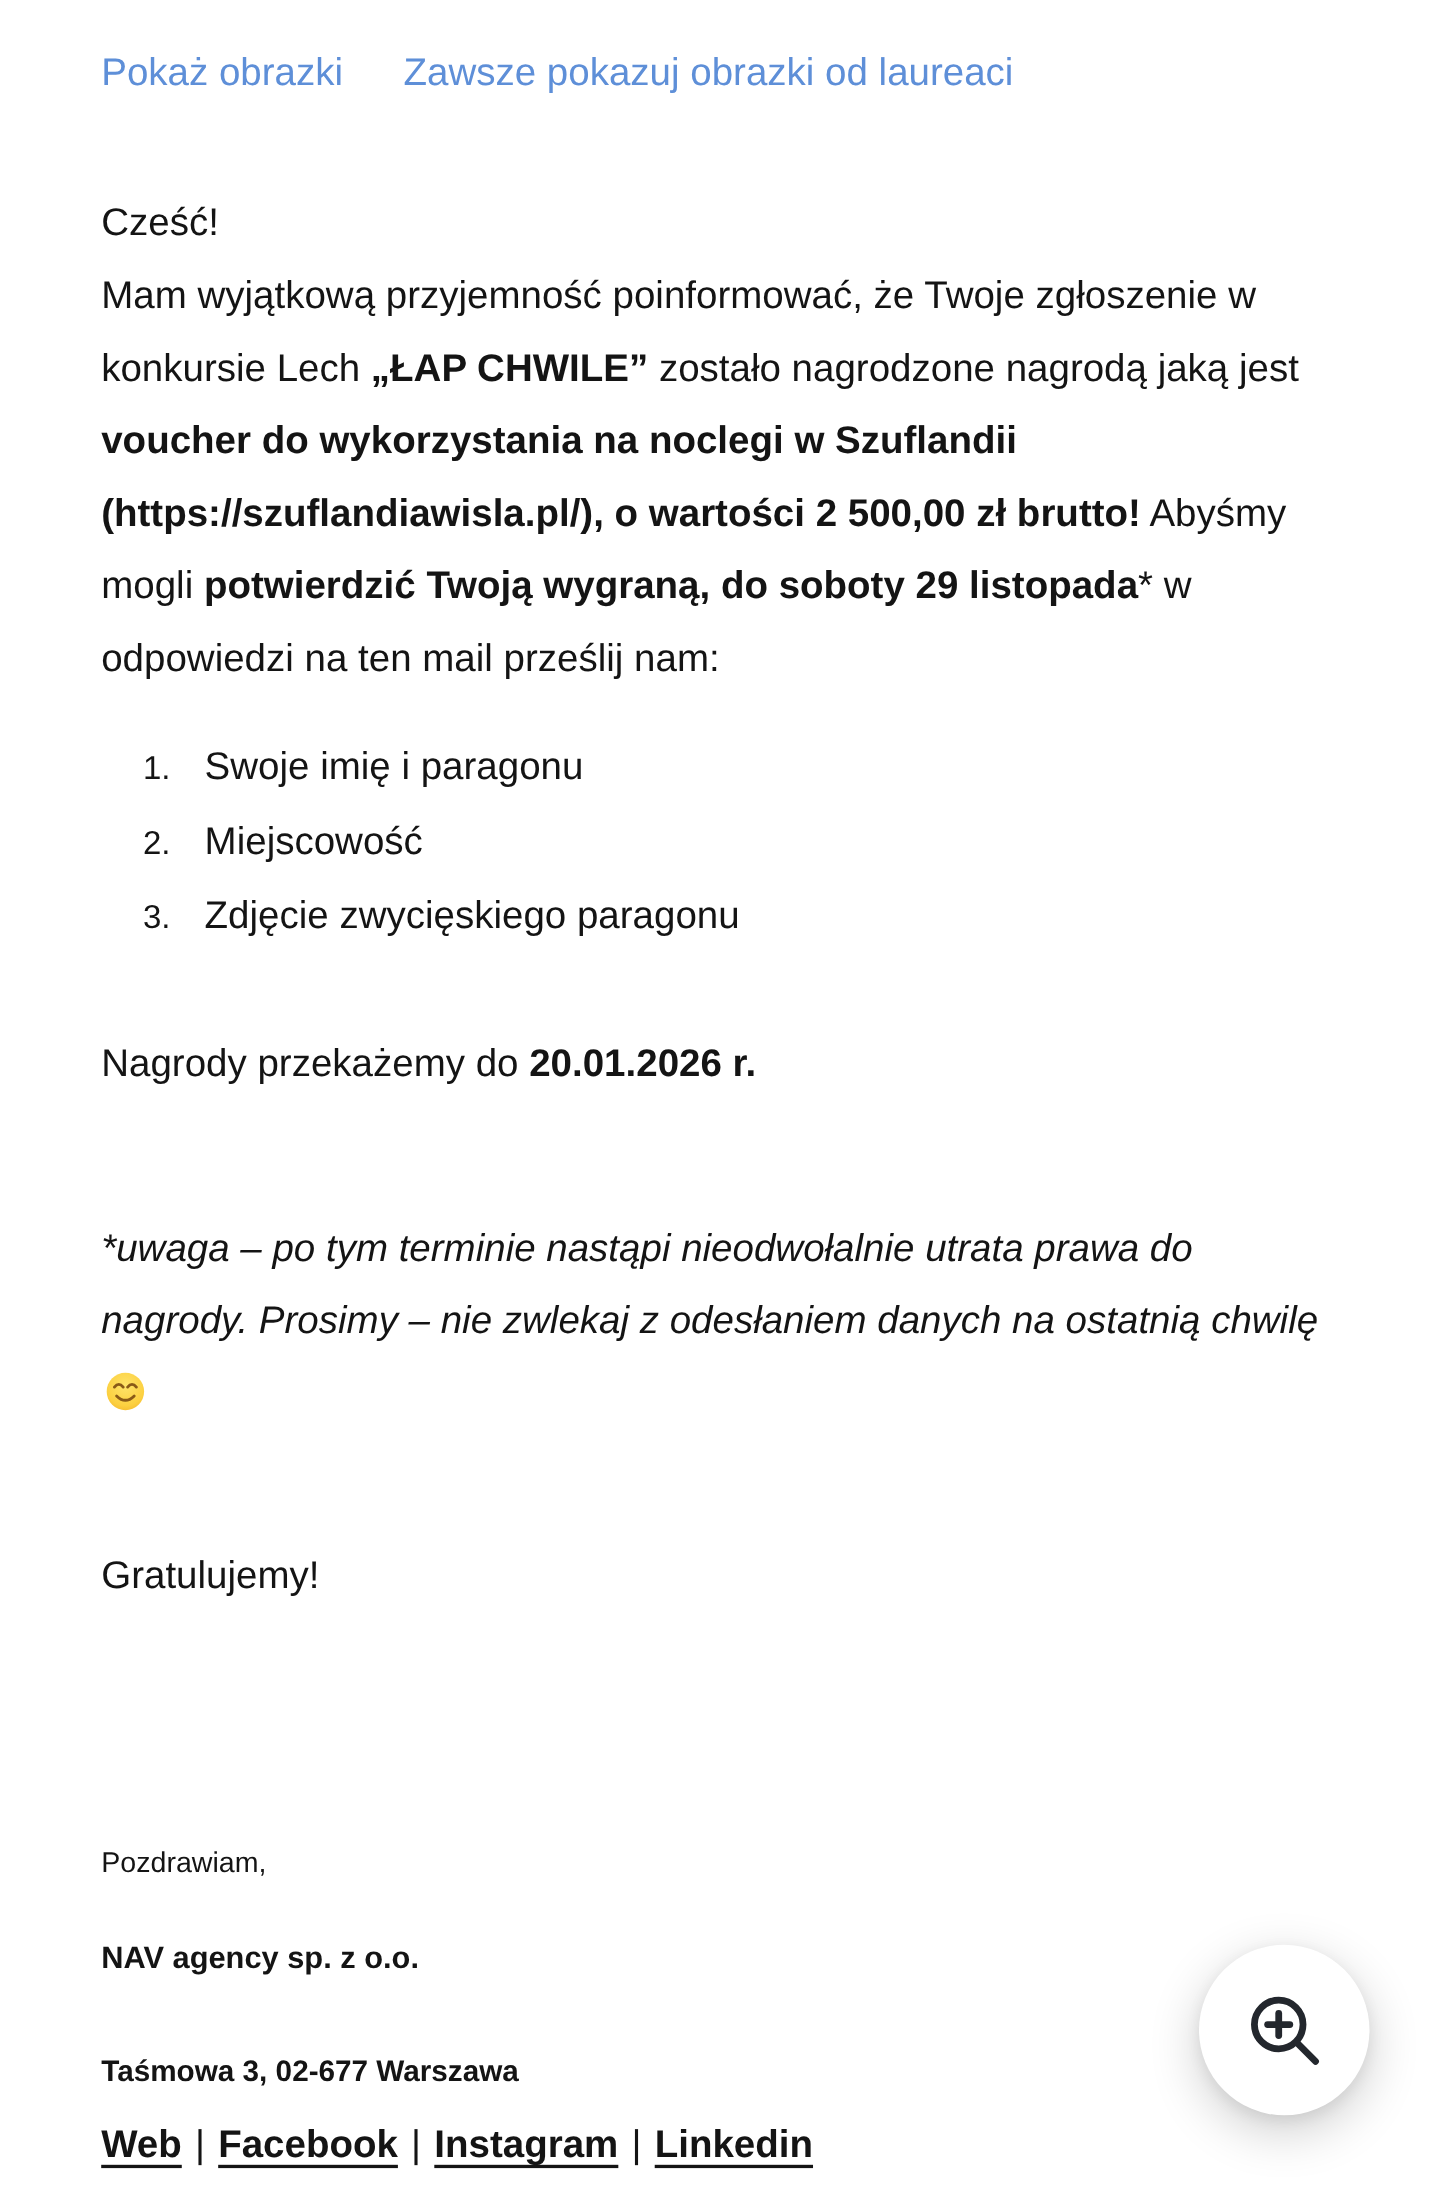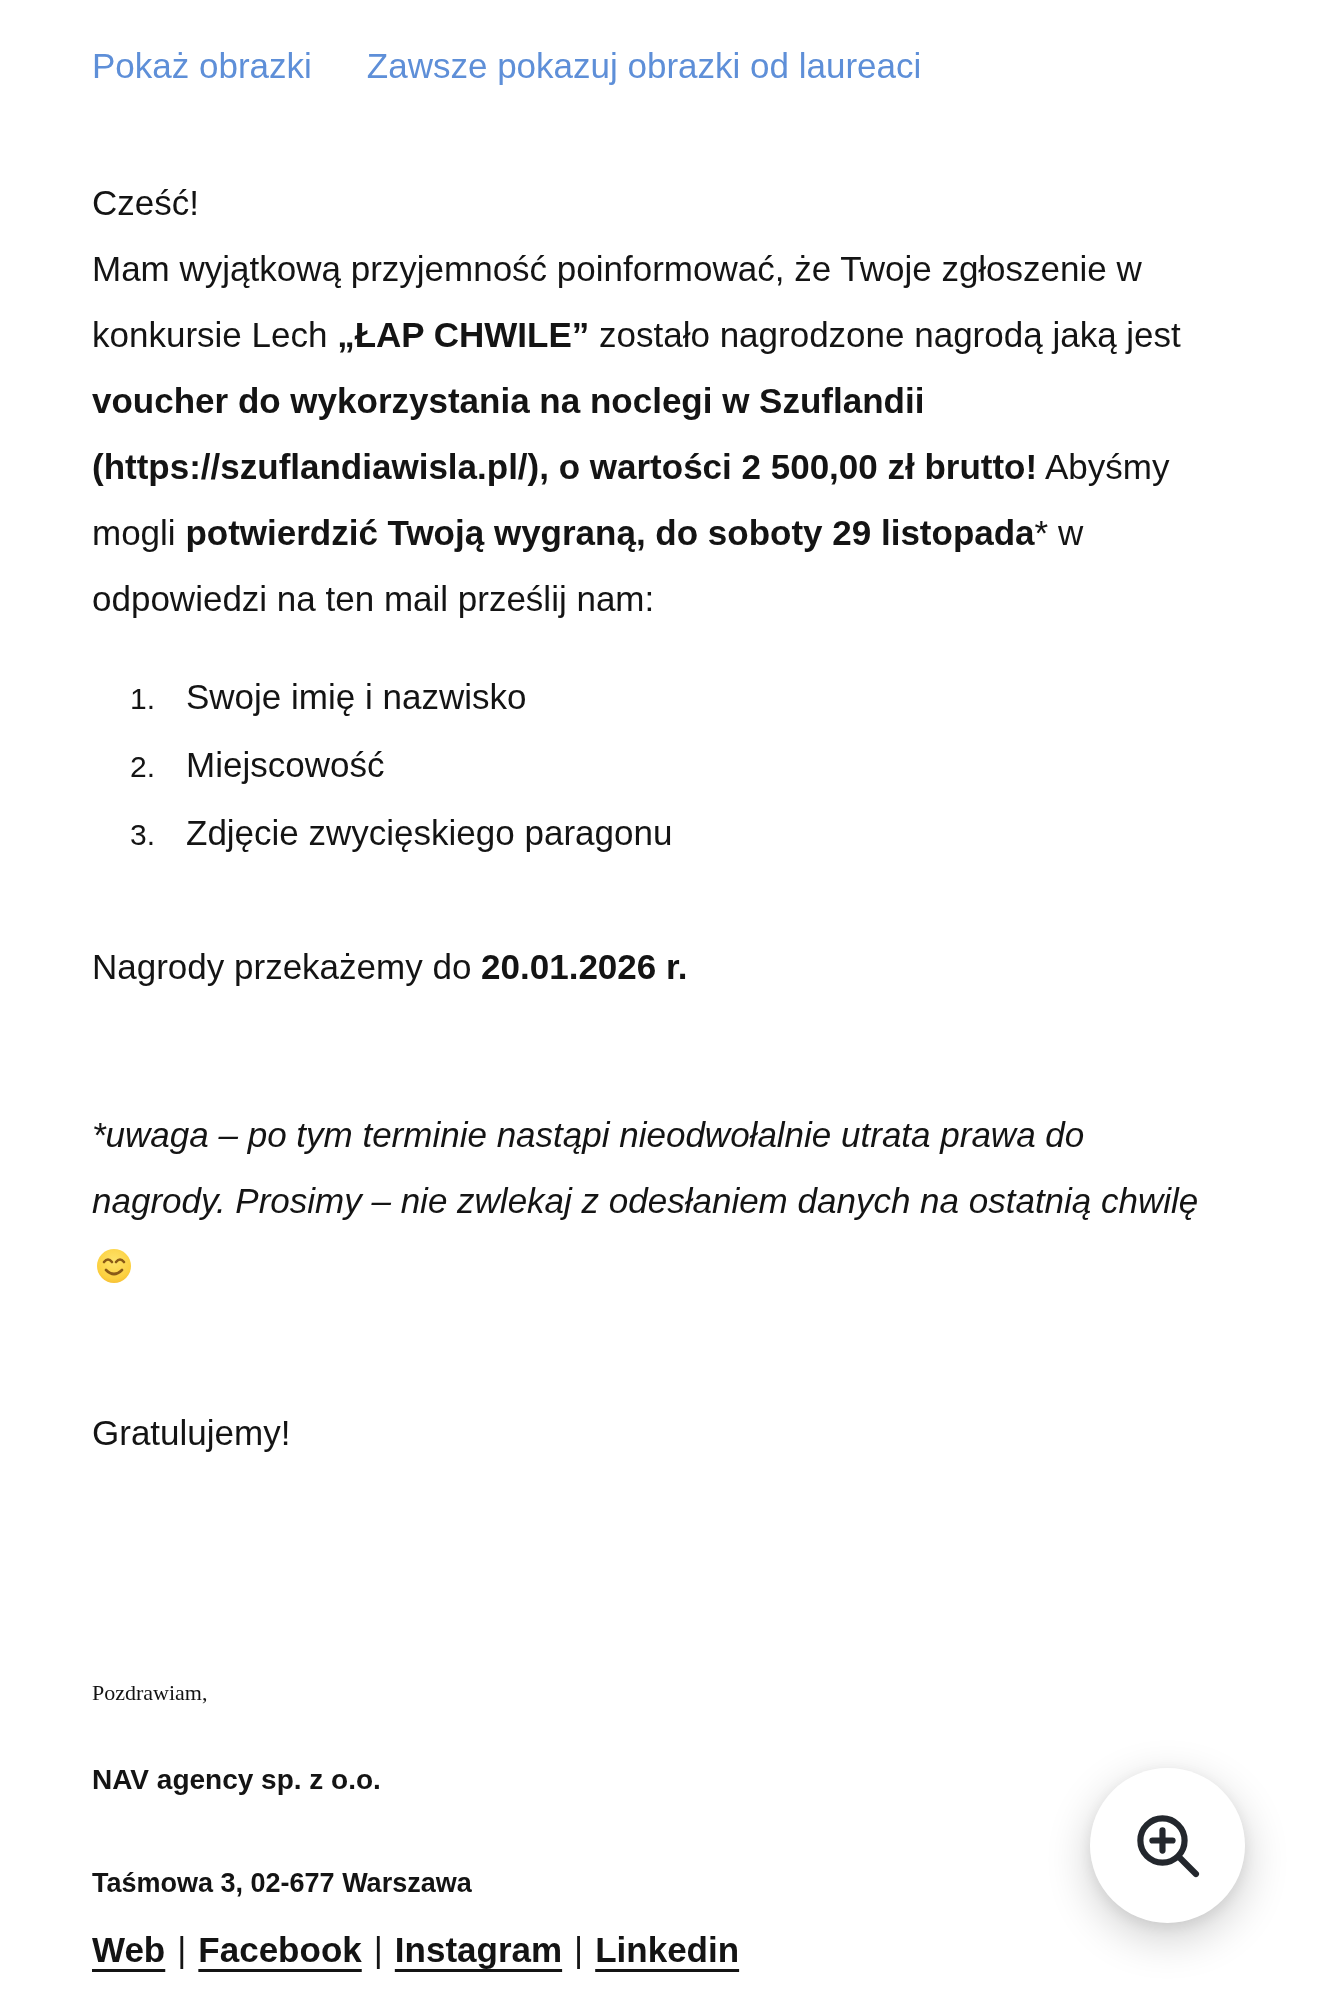--- a/index.html
+++ b/index.html
@@ -42,21 +42,21 @@
   .deadline{margin-top:66px;}
   .note{margin-top:102px;}
   .congrats{margin-top:100px;}
 
   .emoji{
     display:inline-block;width:36px;height:36px;
     vertical-align:-5px;margin-left:4px;
   }
 
   
-  .closing{margin-top:210px;font-size:22px;line-height:34px;font-family:Liberation Serif, serif;}
+  .closing{margin-top:210px;font-size:26px;line-height:34px;}
   .company-block{margin-top:51px;font-size:28px;line-height:38px;font-weight:700;}
   .address{margin-top:60px;font-size:27px;line-height:48px;font-weight:700;}
   .social{margin-top:19px;font-size:35px;line-height:48px;}
   .social a{
     color:#141414;font-weight:700;cursor:pointer;
     text-decoration:underline;
     text-decoration-thickness:3px;
     text-underline-offset:7px;
   }
   .social .sep{font-weight:400;margin:0 12px;}
@@ -82,21 +82,21 @@
       <a>Pokaż obrazki</a>
       <a>Zawsze pokazuj obrazki od laureaci</a>
     </div>
 
     <div class="para greeting">Cześć!</div>
 
     <div class="para"><span>Mam wyjątkową przyjemność poinformować, że Twoje zgłoszenie w konkursie Lech </span><span class="b">„ŁAP CHWILE”</span><span> zostało nagrodzone nagrodą jaką jest </span><span class="b">voucher do wykorzystania na noclegi w Szuflandii (https://szuflandiawisla.pl/), o wartości 2 500,00 zł brutto!</span><span> Abyśmy mogli </span><span class="b">potwierdzić Twoją wygraną, do soboty 29 listopada</span><span>* w odpowiedzi na ten mail prześlij nam:</span></div>
 
     <ol class="req">
       <li>
-        <span class="num">1.</span><span>Swoje imię i nazwisko</span>
+        <span class="num">1.</span><span>Swoje imię i paragonu</span>
       </li>
       <li>
         <span class="num">2.</span><span>Miejscowość</span>
       </li>
       <li>
         <span class="num">3.</span><span>Zdjęcie zwycięskiego paragonu</span>
       </li>
     </ol>
 
     <div class="para deadline"><span>Nagrody przekażemy do </span><span class="b">20.01.2026 r.</span></div>

